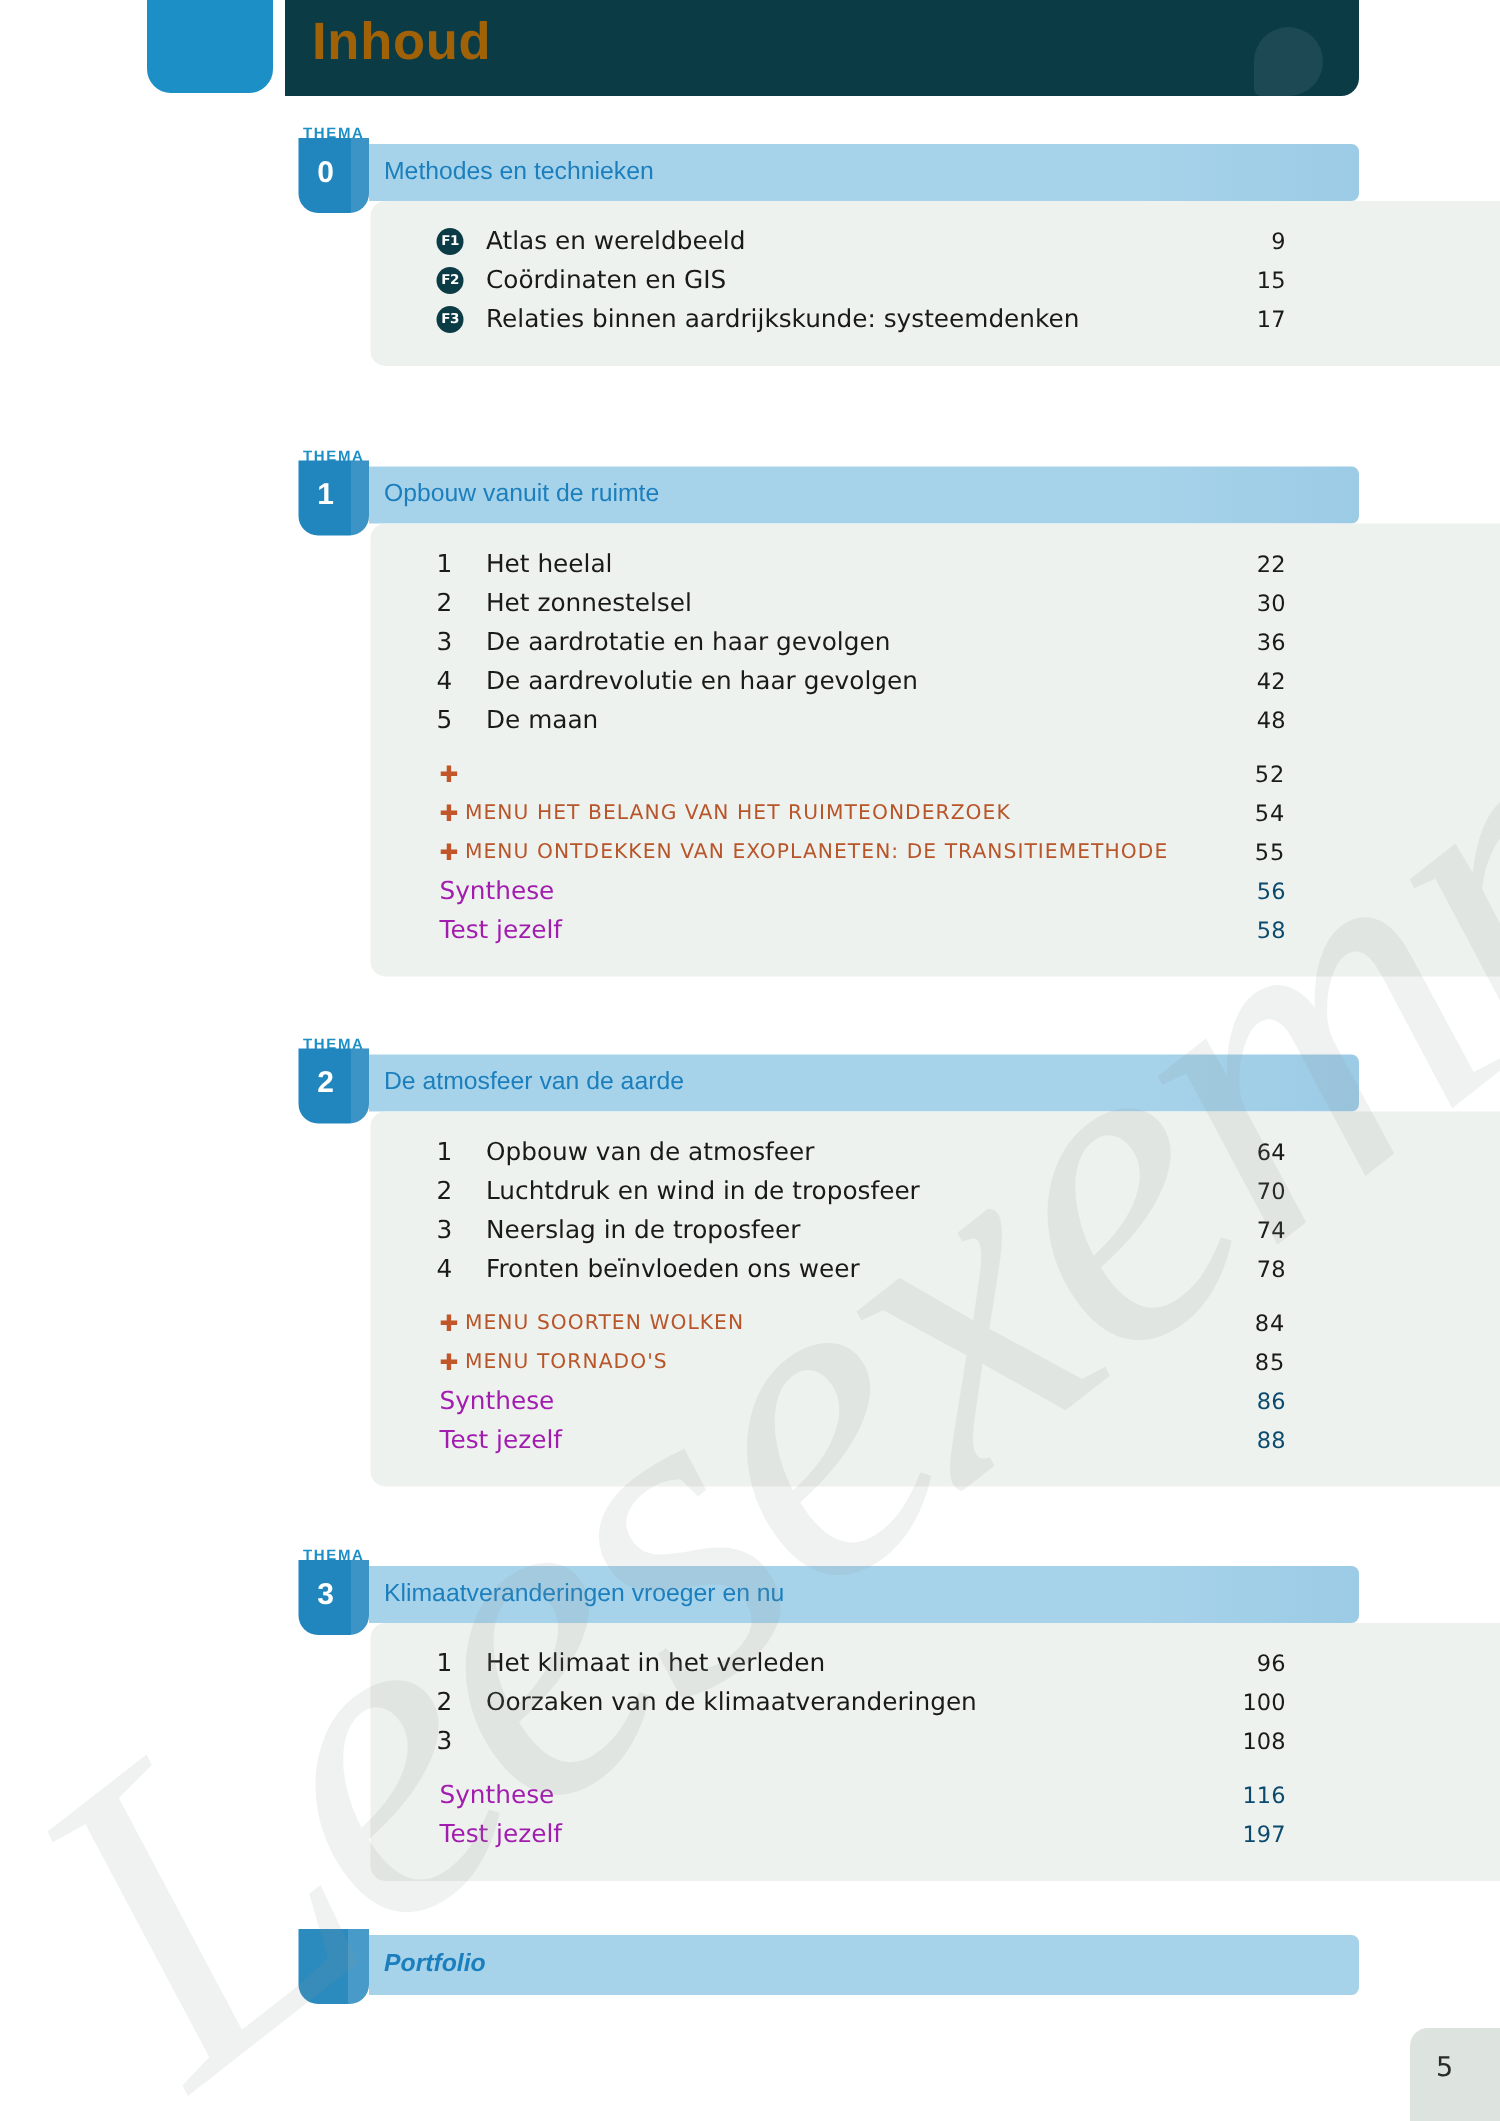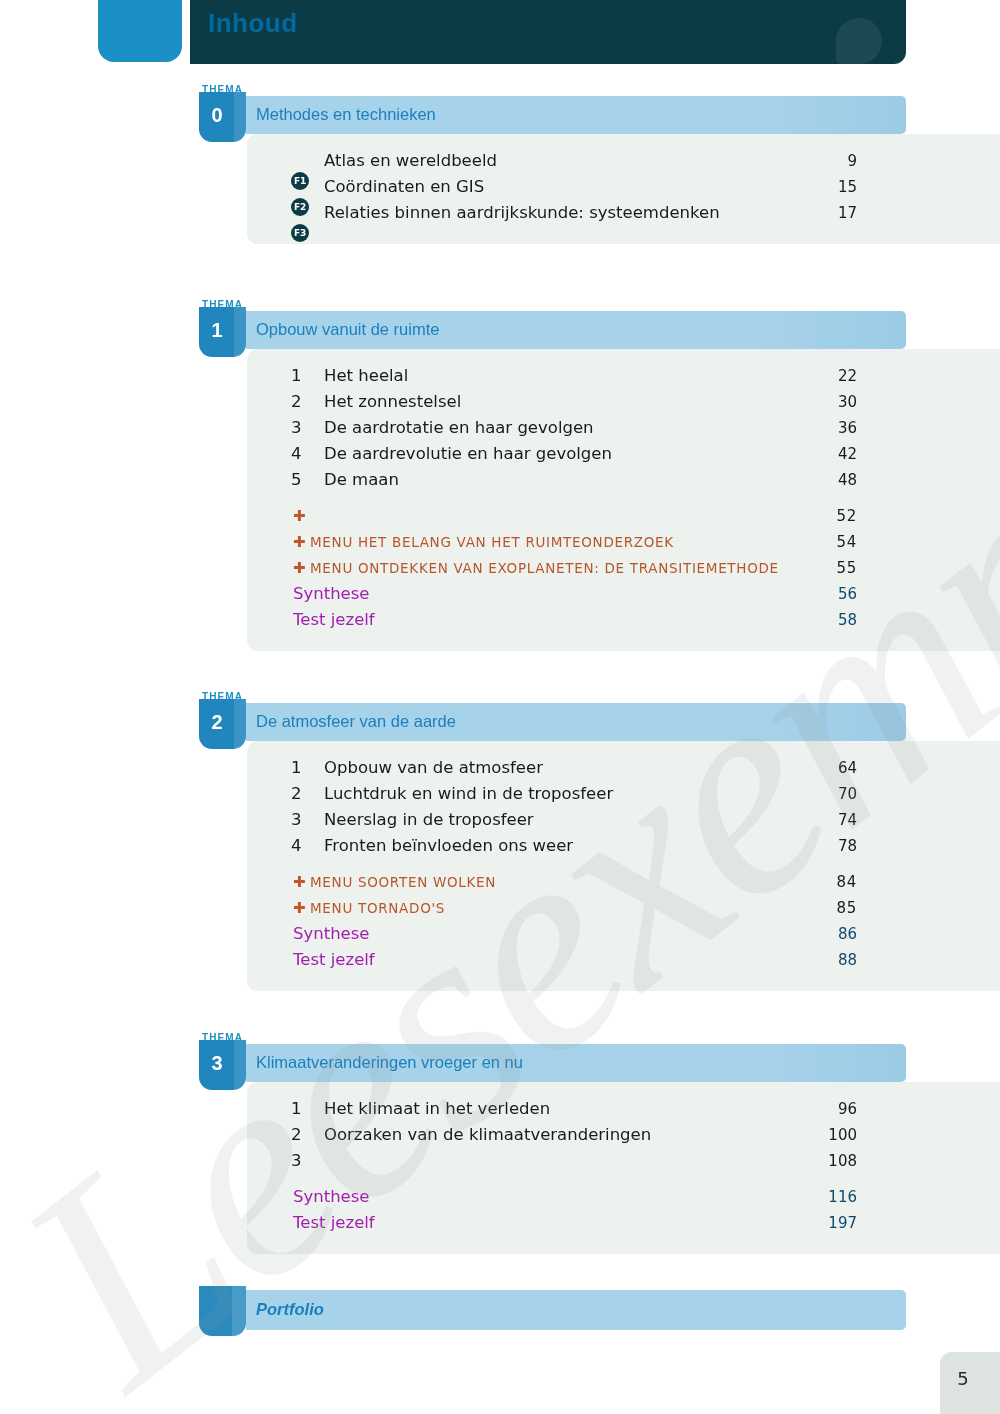--- a/index.html
+++ b/index.html
@@ -62,23 +62,23 @@
     width: 84px;
     height: 62px;
     background: #1c8fc6;
     border-bottom-left-radius: 16px;
     border-bottom-right-radius: 16px;
   }
   .header-title {
     position: absolute;
     left: 110px;
     top: 8px;
-    font-size: 26px;
+    font-size: 35px;
     font-weight: bold;
-    color: #0369a1;
+    color: #a16207;
     letter-spacing: 0.5px;
   }
   .header-blob {
     position: absolute;
     right: 24px;
     top: 18px;
     width: 46px;
     height: 46px;
     background: rgba(255,255,255,0.07);
     border-radius: 50% 50% 50% 10%;
@@ -189,21 +189,20 @@
     width: 18px;
     height: 18px;
     border-radius: 50%;
     background: #0b3c46;
     color: #ffffff;
     font-size: 9px;
     font-weight: bold;
     line-height: 18px;
     text-align: center;
     letter-spacing: -0.3px;
-    margin-top: 20px;
   }
   .entry .label {
     position: absolute;
     left: 77px;
     white-space: nowrap;
   }
   .entry .pageno {
     position: absolute;
     left: 560px;
     width: 50px;

